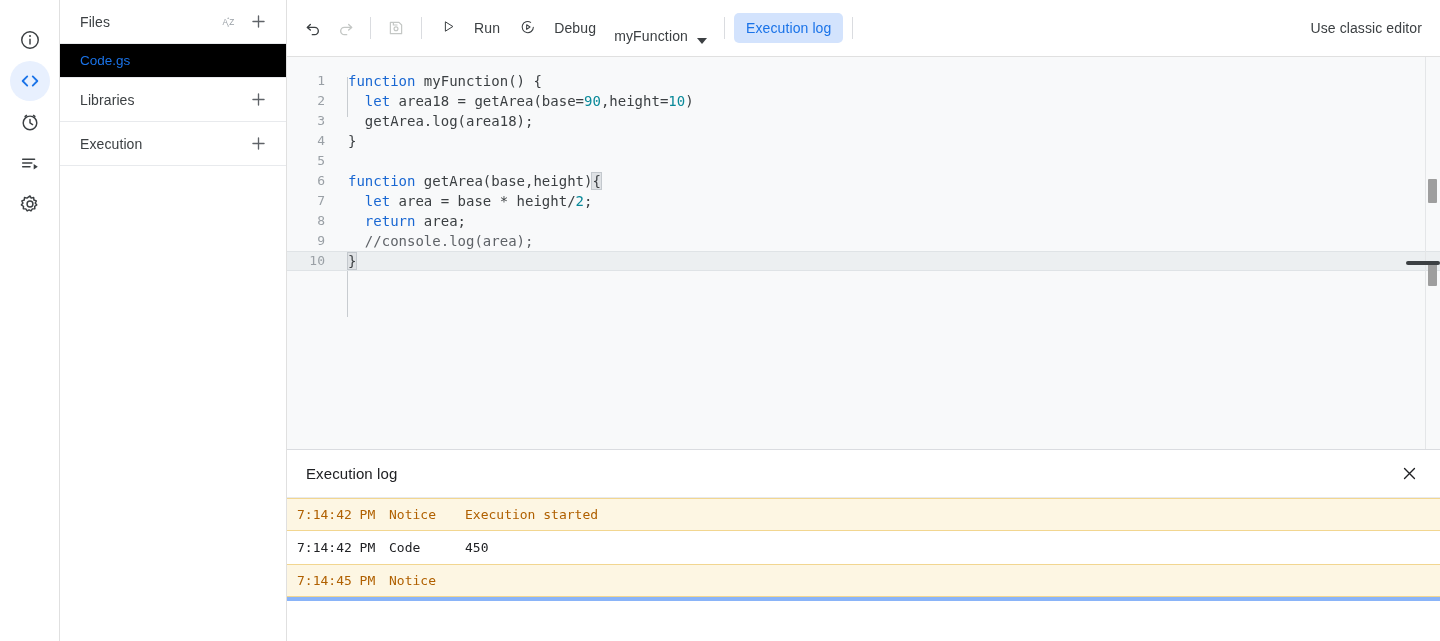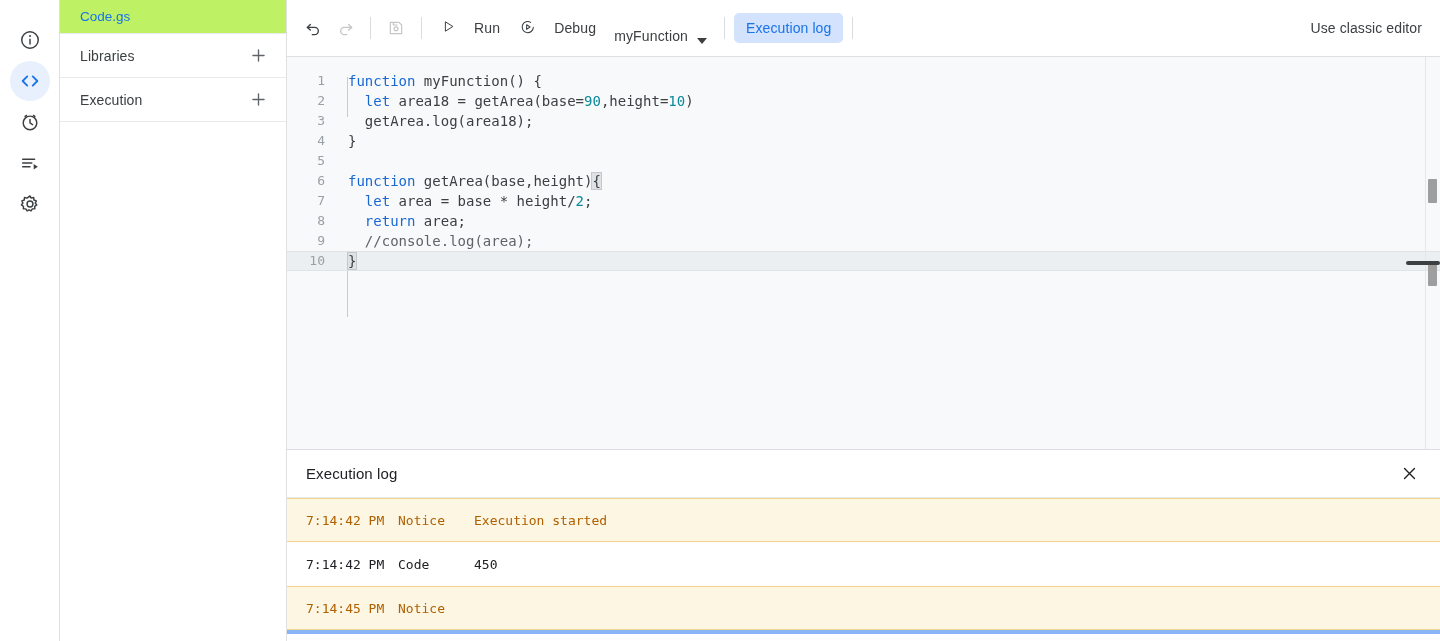--- a/index.html
+++ b/index.html
@@ -48,21 +48,21 @@
   }
   .side-act {
     width: 28px; height: 28px; display: flex; align-items: center;
     justify-content: center; cursor: pointer; color: #5f6368;
   }
   .file-row {
     height: 34px; display: flex; align-items: center;
     padding-left: 20px; font-size: 13.5px; cursor: pointer;
     border-bottom: 1px solid #e8eaed;
   }
-  .file-row.selected { background: #bef264; color: #1a73e8; }
+  .file-row.selected { background: #000000; color: #1a73e8; }
   .side-rest { flex: 1; }
 
   
   .main { flex: 1; height: 641px; display: flex; flex-direction: column; min-width: 0; }
 
   .toolbar {
     height: 57px; flex: none; display: flex; align-items: center;
     border-bottom: 1px solid #e0e0e0; padding: 0 18px 0 10px;
     background: #fff;
   }
@@ -157,23 +157,23 @@
     height: 48px; flex: none; display: flex; align-items: center;
     padding: 0 16px 0 19px; border-bottom: 1px solid #e8eaed;
   }
   .log-title { font-size: 15px; color: #202124; flex: 1; letter-spacing: .1px; }
   .log-close {
     width: 30px; height: 30px; display: flex; align-items: center;
     justify-content: center; cursor: pointer; color: #202124;
   }
   .log-rows { flex: none; }
   .log-row {
-    height: 44px; display: flex; align-items: center;
+    height: 33px; display: flex; align-items: center;
     font-family: "DejaVu Sans Mono", monospace; font-size: 13px;
-    padding-left: 19px;
+    padding-left: 10px;
   }
   .log-row.notice {
     background: #fdf6e3; color: #b06000;
     border-top: 1px solid #f2d690; border-bottom: 1px solid #f2d690;
   }
   .log-row.info { background: #fff; color: #202124; }
   .lr-time { width: 92px; flex: none; }
   .lr-type { width: 76px; flex: none; }
   .lr-msg  { flex: 1; }
   .progress {
@@ -236,20 +236,36 @@
           <path class="rail-icon-stroke" d="M12 3.2 L13.3 5.6 L16 5 L16.3 7.7 L18.9 8.6 L17.7 11 L19.4 13.1
                    L17.1 14.6 L17.3 17.3 L14.6 17.3 L13.1 19.6 L11 18.4 L8.9 19.6 L7.4 17.3 L4.7 17.3
                    L4.9 14.6 L2.6 13.1 L4.3 11 L3.1 8.6 L5.7 7.7 L6 5 L8.7 5.6 Z" stroke-linejoin="round"></path>
         </svg>
       </span>
     </div>
   </div>
 
   <div class="sidebar">
 
+    <div class="side-section">
+      <span class="side-title">Files</span>
+      <span class="side-act">
+        <svg width="18" height="18" viewBox="0 0 24 24">
+          <text x="2" y="16" font-family="Liberation Sans, sans-serif" font-size="11" fill="#9aa0a6">A</text>
+          <text x="11" y="16" font-family="Liberation Sans, sans-serif" font-size="11" fill="#9aa0a6">Z</text>
+          <path d="M8.2 7.6 L9.6 5.6 L11 7.6 Z" fill="#9aa0a6"></path>
+          <path d="M8.2 16.6 L9.6 18.6 L11 16.6 Z" fill="#9aa0a6"></path>
+        </svg>
+      </span>
+      <span class="side-act">
+        <svg width="19" height="19" viewBox="0 0 24 24">
+          <path d="M12 5 V19 M5 12 H19" stroke="#5f6368" stroke-width="1.7" stroke-linecap="round"></path>
+        </svg>
+      </span>
+    </div>
 
     <div class="file-row selected">
       <span>Code.gs</span>
     </div>
 
     <div class="side-section">
       <span class="side-title">Libraries</span>
       <span class="side-act">
         <svg width="19" height="19" viewBox="0 0 24 24">
           <path d="M12 5 V19 M5 12 H19" stroke="#5f6368" stroke-width="1.7" stroke-linecap="round"></path>

